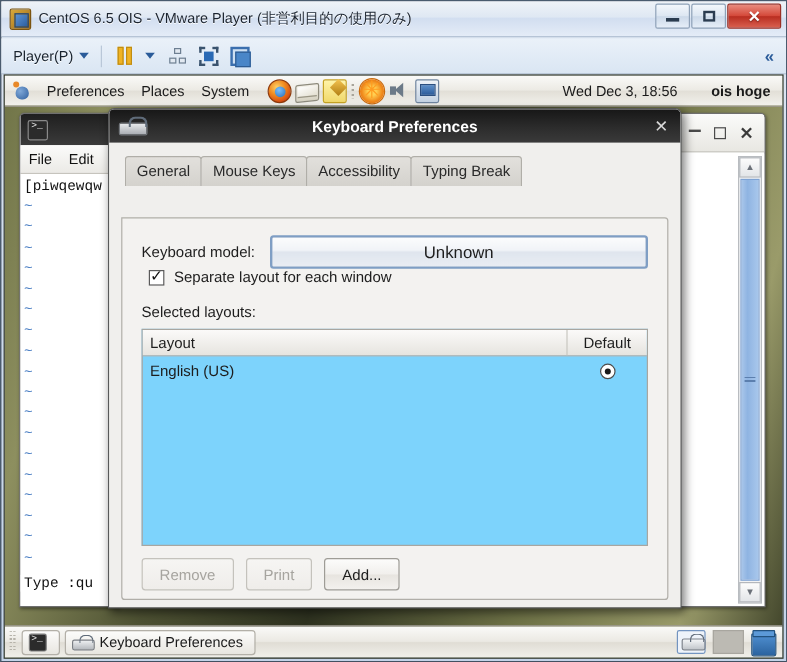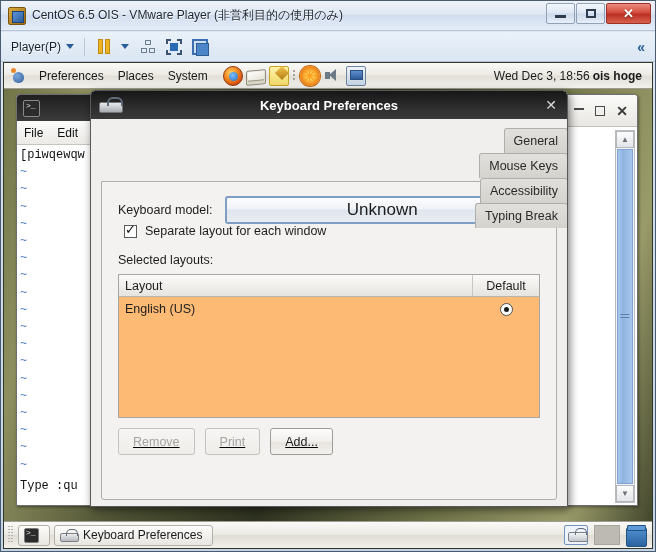--- a/index.html
+++ b/index.html
@@ -184,21 +184,21 @@
     border-right:7px solid #6c7a88;
   }
   .pico-net {
     background: linear-gradient(180deg,#eef3f8,#c4d2e2);
     border:1px solid #6f85a0; border-radius:2px;
   }
   .pico-net::after {
     content:""; position:absolute; left:3px; top:3px; width:11px; height:8px;
     background: linear-gradient(180deg,#5d90cb,#2d5c9a); border:1px solid #2b4f80;
   }
-  .panel-right { margin-left:auto; display:flex; align-items:center; gap:3px; padding-right:4px; }
+  .panel-right { margin-left:auto; display:flex; align-items:center; gap:28px; padding-right:4px; }
   .clock { font-size: 12px; color:#1a1a1a; }
   .user { font-size: 12px; font-weight: bold; color:#1a1a1a; }
 
   
   .term-win {
     position: absolute; left: 12px; top: 31px; width: 83px; height: 412px;
     background: #fff;
     border: 1px solid #6f6f6f;
     border-radius: 4px 4px 0 0;
     overflow: hidden;
@@ -313,21 +313,21 @@
   }
   .dlg-close {
     margin-left:auto; margin-right:10px; color:#d8d8d8; font-size:14px;
     line-height:1; cursor:default;
   }
   .dlg-body { position:absolute; top:28px; left:0; right:0; bottom:0; background:#f0efed; }
 
   .tabs {
     display:flex; align-items:flex-end; padding-left:13px; height:27px;
     margin-top: 9px;
-    position: relative; z-index: 2; flex-direction: column;
+    position: relative; z-index: 2;
   }
   .tab {
     font-size: 12.5px; color:#2a2a2a;
     padding: 4px 9px 5px 9px;
     background: linear-gradient(180deg,#e2e0dc,#d4d2cd);
     border:1px solid #b0aea8; border-bottom:none;
     border-radius: 3px 3px 0 0;
     margin-right: -1px;
     height: 25px;
     line-height: 16px;
@@ -348,36 +348,36 @@
   }
 
   .row { display:flex; align-items:center; }
   .lbl { font-size: 12.5px; color:#1d1d1d; }
   .model-btn {
     flex: 1; margin-left: 12px; height: 28px;
     background: linear-gradient(180deg,#fbfcfd 0%,#f0f3f7 45%,#dfe5ee 50%,#e9edf3 100%);
     border: 2px solid #7f9ec4;
     border-radius: 3px;
     display:flex; align-items:center; justify-content:center;
-    font-size: 17px; color:#1d1d1d;
+    font-size: 14px; color:#1d1d1d;
   }
   .chk-row { display:flex; align-items:center; gap:8px; margin-left: 6px; }
   .chk {
     width: 13px; height: 13px; background:#fff; border:1px solid #5a5a5a;
     position:relative; flex:none;
   }
   .chk::after {
     content:"✓"; position:absolute; left:0; top:-4px; right:0;
     text-align:center; font-size: 13px; color:#111; line-height:16px;
   }
   .sub-lbl { margin-top: 15px; font-size: 12.5px; color:#1d1d1d; }
 
   .list-box {
-    margin-top: 7px; height: 144px;
-    background:#fdba74; border:1px solid #a8a6a0;
+    margin-top: 7px; height: 181px;
+    background:#7dd3fc; border:1px solid #a8a6a0;
   }
   .list-head {
     display:flex; height: 22px;
     background: linear-gradient(180deg,#fbfaf9,#e6e4df);
     border-bottom:1px solid #b7b5af;
     font-size:12.5px; color:#1d1d1d;
   }
   .lh-cell { display:flex; align-items:center; padding: 0 6px; }
   .lh-cell.layout { flex:1; border-right:1px solid #c9c7c1; }
   .lh-cell.def { width: 66px; justify-content:center; }
@@ -386,21 +386,21 @@
   .lr-cell.def { width: 66px; display:flex; align-items:center; justify-content:center; }
   .radio {
     width: 13px; height: 13px; border-radius: 50%;
     border: 1px solid #4d4d4d; background:#fff; position:relative;
   }
   .radio::after {
     content:""; position:absolute; left:3px; top:3px; width:5px; height:5px;
     background:#1a1a1a; border-radius:50%;
   }
 
-  .btn-row { display:flex; align-items:center; margin-top: 10px; text-decoration: underline; }
+  .btn-row { display:flex; align-items:center; margin-top: 10px; }
   .btn {
     height: 27px; padding: 0 14px;
     background: linear-gradient(180deg,#fcfcfb 0%,#f1efec 50%,#e7e4df 52%,#f3f1ee 100%);
     border:1px solid #9e9c96; border-radius: 3px;
     font-size:12.5px; color:#1d1d1d;
     display:flex; align-items:center; justify-content:center;
     margin-right: 10px;
   }
   .btn.disabled { color:#a6a49f; background: linear-gradient(180deg,#f6f5f3,#efedea); border-color:#c4c2bc; }
   .btn.right { margin-right: 0; }

